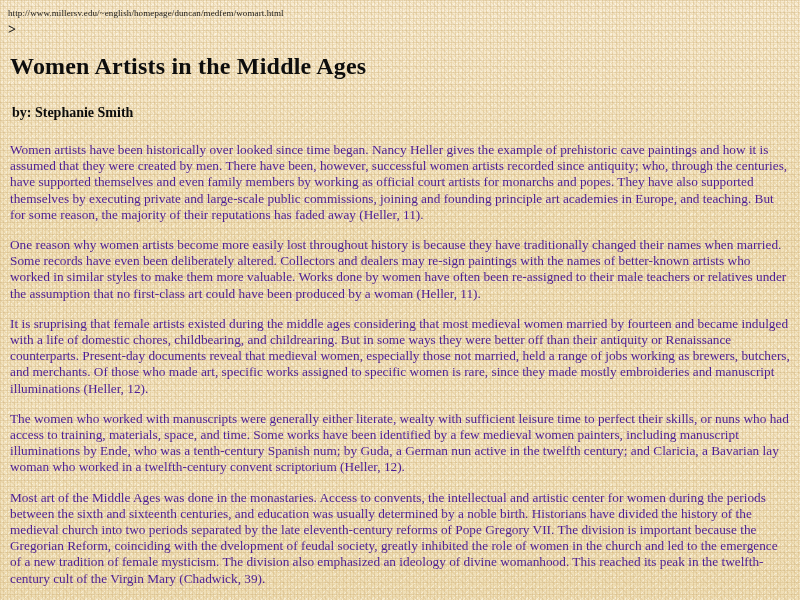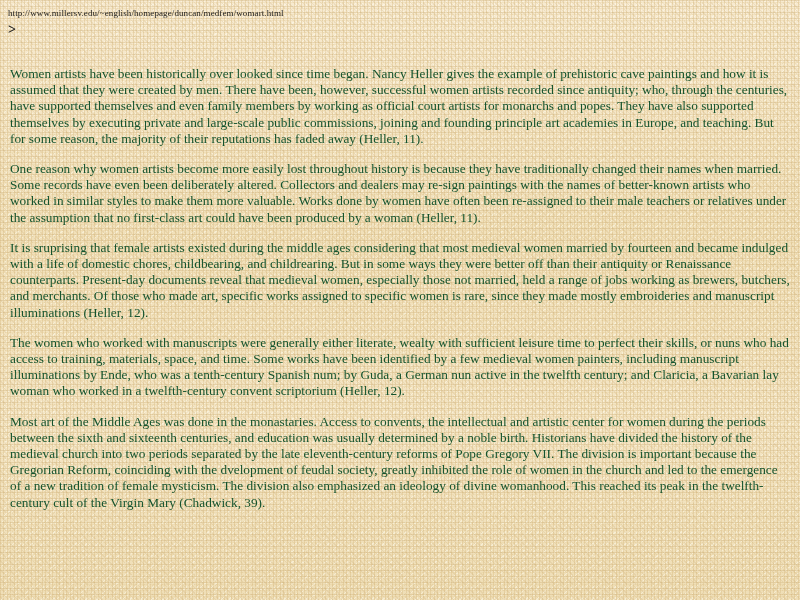--- a/index.html
+++ b/index.html
@@ -105,21 +105,21 @@
 
   .body-copy {
     margin-top: 20px;
   }
 
   .body-copy p {
     font-family: "Liberation Serif", "DejaVu Serif", serif;
     font-size: 13.3px;
     line-height: 16.2px;
     margin: 0 0 14px 0;
-    color: #14532d;
+    color: #4c1d95;
     text-align: left;
     text-rendering: optimizeLegibility;
   }
 
   .body-copy p:last-child {
     margin-bottom: 4px;
   }
 </style>
 </head>
 <body>
@@ -127,21 +127,23 @@
 <div id="paper-texture"></div>
 
 <div id="page">
 
   <div class="url-line">http://www.millersv.edu/~english/homepage/duncan/medfem/womart.html</div>
 
   <div class="prompt-line">&gt;</div>
 
   <div class="doc">
 
+    <h1 class="page-title">Women Artists in the Middle Ages</h1>
 
+    <div class="byline">by: Stephanie Smith</div>
 
     <div class="body-copy">
       <p>Women artists have been historically over looked since time began. Nancy Heller gives the example of prehistoric cave paintings and how it is assumed that they were created by men. There have been, however, successful women artists recorded since antiquity; who, through the centuries, have supported themselves and even family members by working as official court artists for monarchs and popes. They have also supported themselves by executing private and large-scale public commissions, joining and founding principle art academies in Europe, and teaching. But for some reason, the majority of their reputations has faded away (Heller, 11).</p>
       <p>One reason why women artists become more easily lost throughout history is because they have traditionally changed their names when married. Some records have even been deliberately altered. Collectors and dealers may re-sign paintings with the names of better-known artists who worked in similar styles to make them more valuable. Works done by women have often been re-assigned to their male teachers or relatives under the assumption that no first-class art could have been produced by a woman (Heller, 11).</p>
       <p>It is sruprising that female artists existed during the middle ages considering that most medieval women married by fourteen and became indulged with a life of domestic chores, childbearing, and childrearing. But in some ways they were better off than their antiquity or Renaissance counterparts. Present-day documents reveal that medieval women, especially those not married, held a range of jobs working as brewers, butchers, and merchants. Of those who made art, specific works assigned to specific women is rare, since they made mostly embroideries and manuscript illuminations (Heller, 12).</p>
       <p>The women who worked with manuscripts were generally either literate, wealty with sufficient leisure time to perfect their skills, or nuns who had access to training, materials, space, and time. Some works have been identified by a few medieval women painters, including manuscript illuminations by Ende, who was a tenth-century Spanish num; by Guda, a German nun active in the twelfth century; and Claricia, a Bavarian lay woman who worked in a twelfth-century convent scriptorium (Heller, 12).</p>
       <p>Most art of the Middle Ages was done in the monastaries. Access to convents, the intellectual and artistic center for women during the periods between the sixth and sixteenth centuries, and education was usually determined by a noble birth. Historians have divided the history of the medieval church into two periods separated by the late eleventh-century reforms of Pope Gregory VII. The division is important because the Gregorian Reform, coinciding with the dvelopment of feudal society, greatly inhibited the role of women in the church and led to the emergence of a new tradition of female mysticism. The division also emphasized an ideology of divine womanhood. This reached its peak in the twelfth-century cult of the Virgin Mary (Chadwick, 39).</p>
 
     </div>
 

